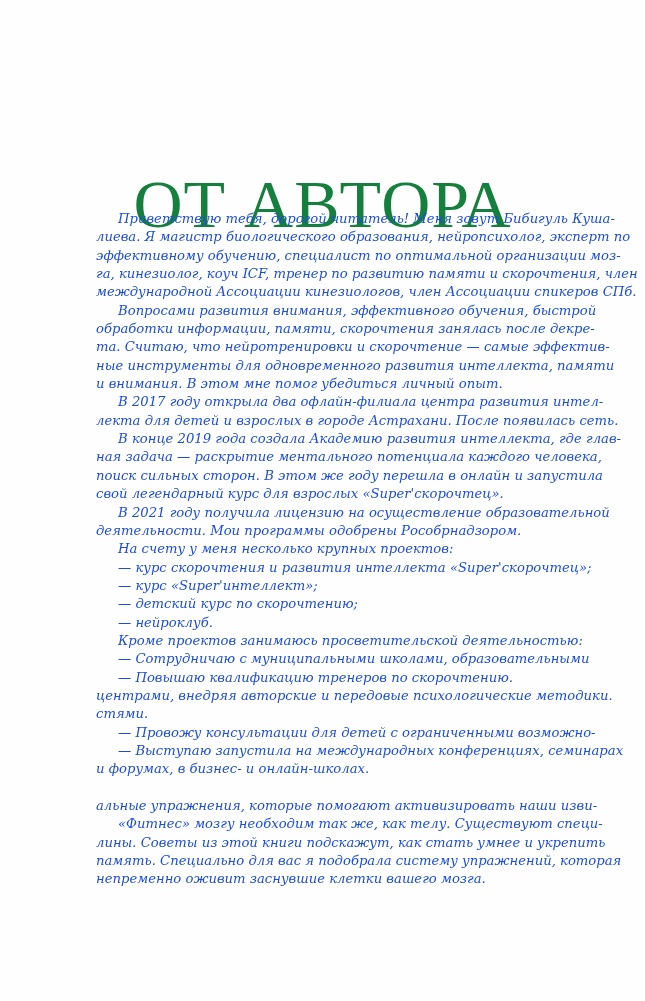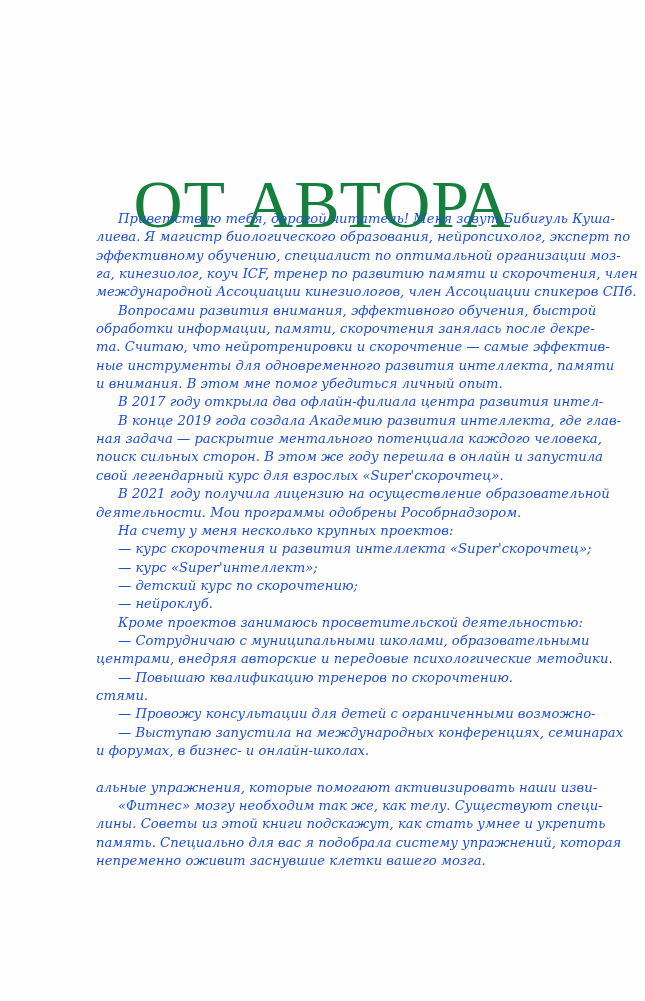--- a/index.html
+++ b/index.html
@@ -32,35 +32,36 @@
     <div class="line j">лиева. Я магистр биологического образования, нейропсихолог, эксперт по</div>
     <div class="line j">эффективному обучению, специалист по оптимальной организации моз-</div>
     <div class="line j">га, кинезиолог, коуч ICF, тренер по развитию памяти и скорочтения, член</div>
     <div class="line">международной Ассоциации кинезиологов, член Ассоциации спикеров СПб.</div>
     <div class="line ind j">Вопросами развития внимания, эффективного обучения, быстрой</div>
     <div class="line j">обработки информации, памяти, скорочтения занялась после декре-</div>
     <div class="line j">та. Считаю, что нейротренировки и скорочтение — самые эффектив-</div>
     <div class="line j">ные инструменты для одновременного развития интеллекта, памяти</div>
     <div class="line">и внимания. В этом мне помог убедиться личный опыт.</div>
     <div class="line ind j">В 2017 году открыла два офлайн-филиала центра развития интел-</div>
+    <div class="line">лекта для детей и взрослых в городе Астрахани. После появилась сеть.</div>
     <div class="line ind j">В конце 2019 года создала Академию развития интеллекта, где глав-</div>
     <div class="line j">ная задача — раскрытие ментального потенциала каждого человека,</div>
     <div class="line j">поиск сильных сторон. В этом же году перешла в онлайн и запустила</div>
     <div class="line">свой легендарный курс для взрослых «Super'скорочтец».</div>
     <div class="line ind j">В 2021 году получила лицензию на осуществление образовательной</div>
     <div class="line">деятельности. Мои программы одобрены Рособрнадзором.</div>
     <div class="line ind">На счету у меня несколько крупных проектов:</div>
     <div class="line ind">— курс скорочтения и развития интеллекта «Super'скорочтец»;</div>
     <div class="line ind">— курс «Super'интеллект»;</div>
     <div class="line ind">— детский курс по скорочтению;</div>
     <div class="line ind">— нейроклуб.</div>
     <div class="line ind">Кроме проектов занимаюсь просветительской деятельностью:</div>
     <div class="line ind j">— Сотрудничаю с муниципальными школами, образовательными</div>
+    <div class="line ind">— Повышаю квалификацию тренеров по скорочтению.</div>
     <div class="line">центрами, внедряя авторские и передовые психологические методики.</div>
-    <div class="line ind">— Повышаю квалификацию тренеров по скорочтению.</div>
     <div class="line">стями.</div>
     <div class="line ind j">— Провожу консультации для детей с ограниченными возможно-</div>
     <div class="line ind j">— Выступаю запустила на международных конференциях, семинарах</div>
     <div class="line">и форумах, в бизнес- и онлайн-школах.</div>
     <div class="gap"></div>
     <div class="line j">альные упражнения, которые помогают активизировать наши изви-</div>
     <div class="line ind j">«Фитнес» мозгу необходим так же, как телу. Существуют специ-</div>
     <div class="line j">лины. Советы из этой книги подскажут, как стать умнее и укрепить</div>
     <div class="line j">память. Специально для вас я подобрала систему упражнений, которая</div>
     <div class="line">непременно оживит заснувшие клетки вашего мозга.</div>

